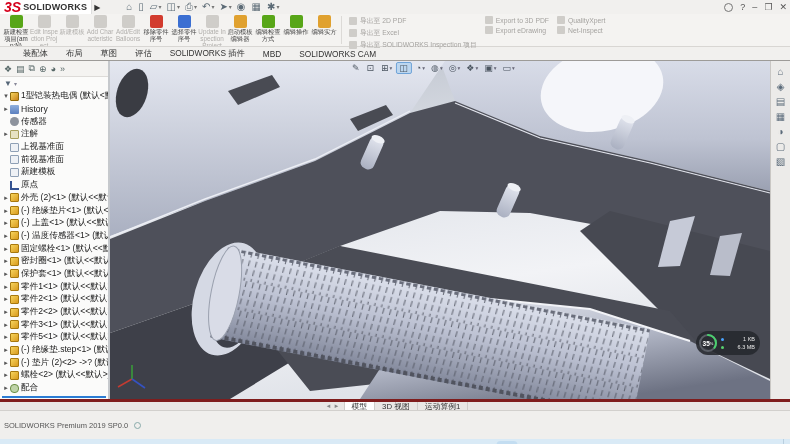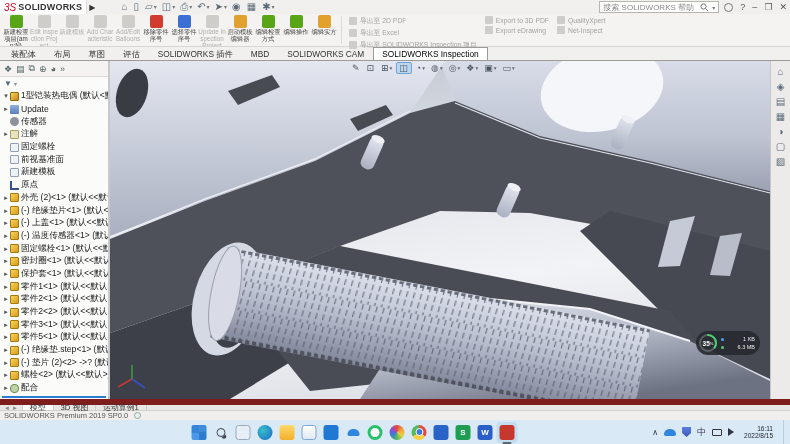--- a/index.html
+++ b/index.html
@@ -1,19 +1,19 @@
 <!DOCTYPE html>
 <html><head>
 <meta charset="utf-8">
 <style>
   *{margin:0;padding:0;box-sizing:border-box;}
   html,body{width:790px;height:444px;overflow:hidden;font-family:"Liberation Sans","DejaVu Sans",sans-serif;background:#f1f0ee;}
   .titlebar{height:14px;display:flex;align-items:center;background:#f1f0ee;font-size:9px;position:relative;}
   .logo{display:flex;align-items:center;gap:2px;padding:0 4px;height:14px;background:#fff;border-right:1px solid #ddd;}
-  .logo .ds{color:#d6001c;font-weight:normal;font-size:10px;font-style:italic;}
+  .logo .ds{color:#d6001c;font-weight:bold;font-size:14px;font-style:italic;}
   .logo .sw{color:#333;font-weight:bold;font-size:9px;letter-spacing:.2px;}
   .flyout{font-size:8px;color:#333;margin-left:2px;}
   .qat{display:flex;align-items:center;gap:1px;margin-left:24px;}
   .qat .qbtn{display:flex;align-items:center;color:#5b6a75;font-size:10px;line-height:12px;padding:0 2px;cursor:default;}
   .qat .qbtn .car{font-size:6px;color:#777;margin-left:1px;}
   .doc-title{position:absolute;left:0;right:0;text-align:center;font-size:8.5px;color:#444;pointer-events:none;}
   .tb-right{margin-left:auto;display:flex;align-items:center;gap:5px;padding-right:3px;}
   .searchbox{display:flex;align-items:center;gap:3px;border:1px solid #b8b6b3;background:#fff;height:12px;padding:0 3px;width:120px;font-size:8px;color:#8a8a8a;}
   .searchbox .mag{margin-left:auto;}
   .wc{display:flex;align-items:center;gap:7px;font-size:9px;color:#555;}
@@ -21,21 +21,21 @@
   .ribbon{height:33px;background:#f4f3f1;display:flex;align-items:stretch;border-bottom:1px solid #d8d6d3;padding-left:2px;}
   .rbtn{width:28px;display:flex;flex-direction:column;align-items:center;padding-top:1px;cursor:default;}
   .rbtn .ric{width:13px;height:13px;border-radius:2px;margin-bottom:1px;flex:none;}
   .rbtn .rlb{font-size:6.3px;line-height:6.8px;text-align:center;color:#444;max-height:20px;overflow:hidden;word-break:break-all;}
   .rbtn.disabled .rlb{color:#b0aeab;}
   .rbtn.disabled .ric{background:#cfcdc9 !important;}
   .rsep{width:1px;background:#dcdad7;margin:2px 3px;}
   .exportcol{display:flex;flex-direction:column;justify-content:flex-start;gap:2px;padding:2px 4px 0 4px;}
   .exprow{display:flex;align-items:center;gap:3px;font-size:6.8px;color:#a5a3a0;white-space:nowrap;}
   .exprow .eic{width:8px;height:8px;background:#cfcdc9;border-radius:1px;flex:none;}
-  .tabstrip{height:14px;background:#f1f0ee;display:flex;align-items:center;padding-left:2px;border-bottom:1px solid #9d9b98;}
+  .tabstrip{height:14px;background:#f1f0ee;display:flex;align-items:flex-end;padding-left:14px;border-bottom:1px solid #9d9b98;}
   .rtab{font-size:8.3px;color:#333;padding:1px 8px;border:1px solid transparent;border-bottom:none;cursor:default;white-space:nowrap;}
   .rtab.active{background:#fff;border-color:#9d9b98;color:#000;}
   .main{height:338px;display:flex;position:relative;}
   .leftpanel{width:110px;background:#fbfbfa;border-right:2px solid #c6c9cd;display:flex;flex-direction:column;font-size:9px;}
   .ptabs{height:16px;display:flex;align-items:center;gap:4px;padding:0 4px;border-bottom:1px solid #dddbd8;background:#f4f3f1;color:#566;}
   .ptabs span{font-size:9px;}
   .filterrow{height:12px;display:flex;align-items:center;gap:2px;padding:0 4px;color:#567;font-size:8px;}
   .tree{flex:1;overflow:hidden;padding-top:1px;}
   .trow{display:flex;align-items:center;height:12.7px;white-space:nowrap;padding-left:2px;cursor:default;}
   .trow .tw{width:8px;font-size:7px;color:#555;flex:none;text-align:center;}
@@ -59,25 +59,25 @@
   .perf{position:absolute;right:10px;bottom:44px;width:64px;height:24px;background:rgba(38,40,46,.88);border-radius:12px;display:flex;align-items:center;padding:2px 5px 2px 2px;gap:3px;color:#fff;}
   .gauge{position:relative;width:20px;height:20px;flex:none;}
   .gauge .pct{position:absolute;inset:0;display:flex;align-items:center;justify-content:center;font-size:6.5px;font-weight:bold;}
   .gauge .pct small{font-size:4px;font-weight:normal;}
   .rates{display:flex;flex-direction:column;justify-content:center;gap:2px;flex:1;}
   .raterow{display:flex;align-items:center;gap:2px;font-size:5.5px;color:#e8e8e8;justify-content:flex-end;}
   .raterow .dot{width:3px;height:3px;border-radius:50%;flex:none;margin-right:auto;}
   .triad{position:absolute;left:4px;bottom:6px;}
   .taskpane{width:20px;background:#ecebe9;border-left:1px solid #c9c7c4;display:flex;flex-direction:column;align-items:center;gap:5px;padding-top:6px;color:#5b6b7a;}
   .taskpane span{font-size:10px;line-height:10px;cursor:default;}
-  .bottomtabs{height:11px;background:#e9e7e5;display:flex;align-items:stretch;border-top:6px solid #7f1d1d;font-size:7.8px;color:#333;}
+  .bottomtabs{height:11px;background:#e9e7e5;display:flex;align-items:stretch;border-top:3px solid #7f1d1d;font-size:7.8px;color:#333;justify-content:center;}
   .bnav{display:flex;align-items:center;gap:2px;padding:0 4px;color:#888;font-size:6px;border-right:1px solid #cfcdca;}
   .btab{display:flex;align-items:center;padding:0 7px;border-right:1px solid #cfcdca;cursor:default;white-space:nowrap;}
   .btab.active{background:#fff;}
-  .statusbar{height:10px;background:#f0efed;border-top:1px solid #d2d0cd;display:flex;align-items:center;font-size:7.5px;color:#555;padding:4px 4px;}
+  .statusbar{height:10px;background:#f0efed;border-top:1px solid #d2d0cd;display:flex;align-items:center;font-size:7.5px;color:#555;padding:14px 4px;}
   .st-right{margin-left:auto;display:flex;align-items:center;gap:0;}
   .st-item{padding:0 7px;border-left:1px solid #dddbd8;white-space:nowrap;}
   .st-gear{width:7px;height:7px;border-radius:50%;border:1px solid #8aa;margin-left:6px;}
   .taskbar{height:24px;background:#d9eaf6;position:relative;display:flex;align-items:center;}
   .tb-center{position:absolute;left:50%;transform:translateX(-63%);display:flex;align-items:center;gap:7px;}
   .tico{width:15px;height:15px;border-radius:3px;position:relative;display:flex;align-items:center;justify-content:center;font-size:8px;font-weight:bold;color:#fff;cursor:default;}
   .tico[data-kind="start"]{background:conic-gradient(#3f8cdd 0 25%,#2f7ccd 0 50%,#4b97e8 0 75%,#3684d6 0);border-radius:2px;}
   .tico[data-kind="search"]{background:transparent;}
   .tico[data-kind="search"]::after{content:"";width:7px;height:7px;border:1.5px solid #445;border-radius:50%;box-shadow:3px 4px 0 -2.2px #445;}
   .tico[data-kind="taskview"]{background:#e8eef5;border:1px solid #9ab;}
@@ -161,28 +161,20 @@
         <span>▦</span>
         <span class="car"></span>
       </span>
 
       <span class="qbtn">
         <span>✱</span>
         <span class="car">▾</span>
       </span>
     </div>
   <div class="tb-right">
-    <div class="searchbox">
-      <span>搜索 SOLIDWORKS 帮助</span>
-      <svg class="mag" width="9" height="9" viewBox="0 0 9 9">
-          <circle cx="3.5" cy="3.5" r="2.6" fill="none" stroke="#777" stroke-width="1"></circle>
-          <line x1="5.6" y1="5.6" x2="8.2" y2="8.2" stroke="#777" stroke-width="1"></line>
-        </svg>
-      <span class="car" style="font-size:6px;color:#777">▾</span>
-    </div>
     <div class="wc">
       <span class="usercirc"></span>
       <span>?</span>
       <span>–</span>
       <span>❐</span>
       <span>✕</span>
     </div>
   </div>
 </div>
 
@@ -298,21 +290,20 @@
     <div class="rtab"><span>草图</span></div>
 
     <div class="rtab"><span>评估</span></div>
 
     <div class="rtab"><span>SOLIDWORKS 插件</span></div>
 
     <div class="rtab"><span>MBD</span></div>
 
     <div class="rtab"><span>SOLIDWORKS CAM</span></div>
 
-    <div class="rtab active"><span>SOLIDWORKS Inspection</span></div>
   </div>
 
 <div class="main">
 
   <div class="leftpanel">
     <div class="ptabs">
 
     <span>❖</span>
         <span>▤</span>
         <span>⧉</span>
@@ -328,39 +319,39 @@
       <div class="trow">
         <span class="tw">▾</span>
         <span class="ticon" data-icon="asm"></span>
         <span class="tlabel">1型铠装热电偶 (默认&lt;默认_显示状态-1</span>
       </div>
       <div>
 
           <div class="trow">
             <span class="tw">▸</span>
             <span class="ticon" data-icon="folder"></span>
-            <span class="tlabel">Update</span>
+            <span class="tlabel">History</span>
           </div>
 
           <div class="trow">
             <span class="tw"></span>
             <span class="ticon" data-icon="sensor"></span>
             <span class="tlabel">传感器</span>
           </div>
 
           <div class="trow">
             <span class="tw">▸</span>
             <span class="ticon" data-icon="annotations"></span>
             <span class="tlabel">注解</span>
           </div>
 
           <div class="trow">
             <span class="tw"></span>
             <span class="ticon" data-icon="plane"></span>
-            <span class="tlabel">固定螺栓</span>
+            <span class="tlabel">上视基准面</span>
           </div>
 
           <div class="trow">
             <span class="tw"></span>
             <span class="ticon" data-icon="plane"></span>
             <span class="tlabel">前视基准面</span>
           </div>
 
           <div class="trow">
             <span class="tw"></span>

